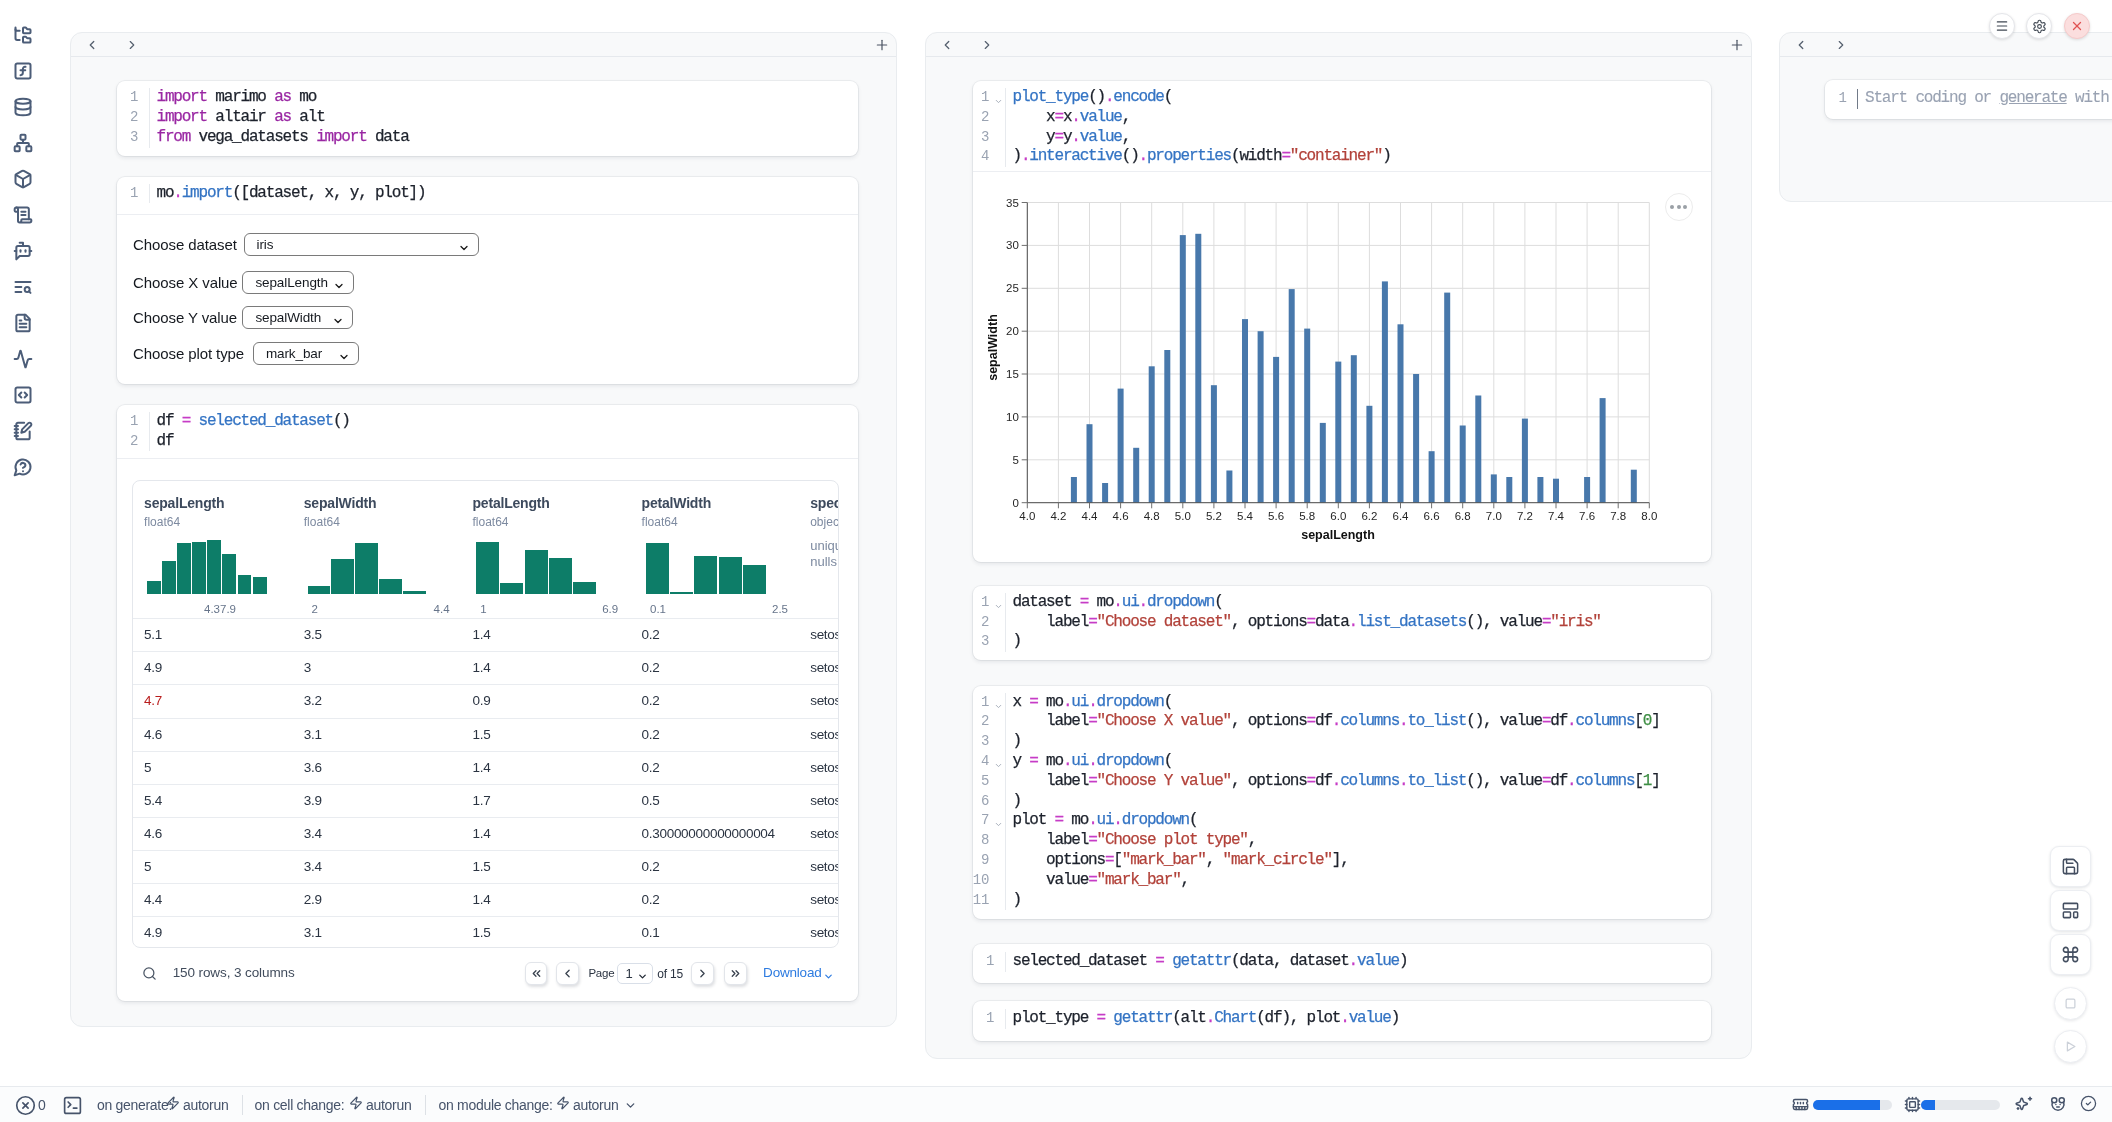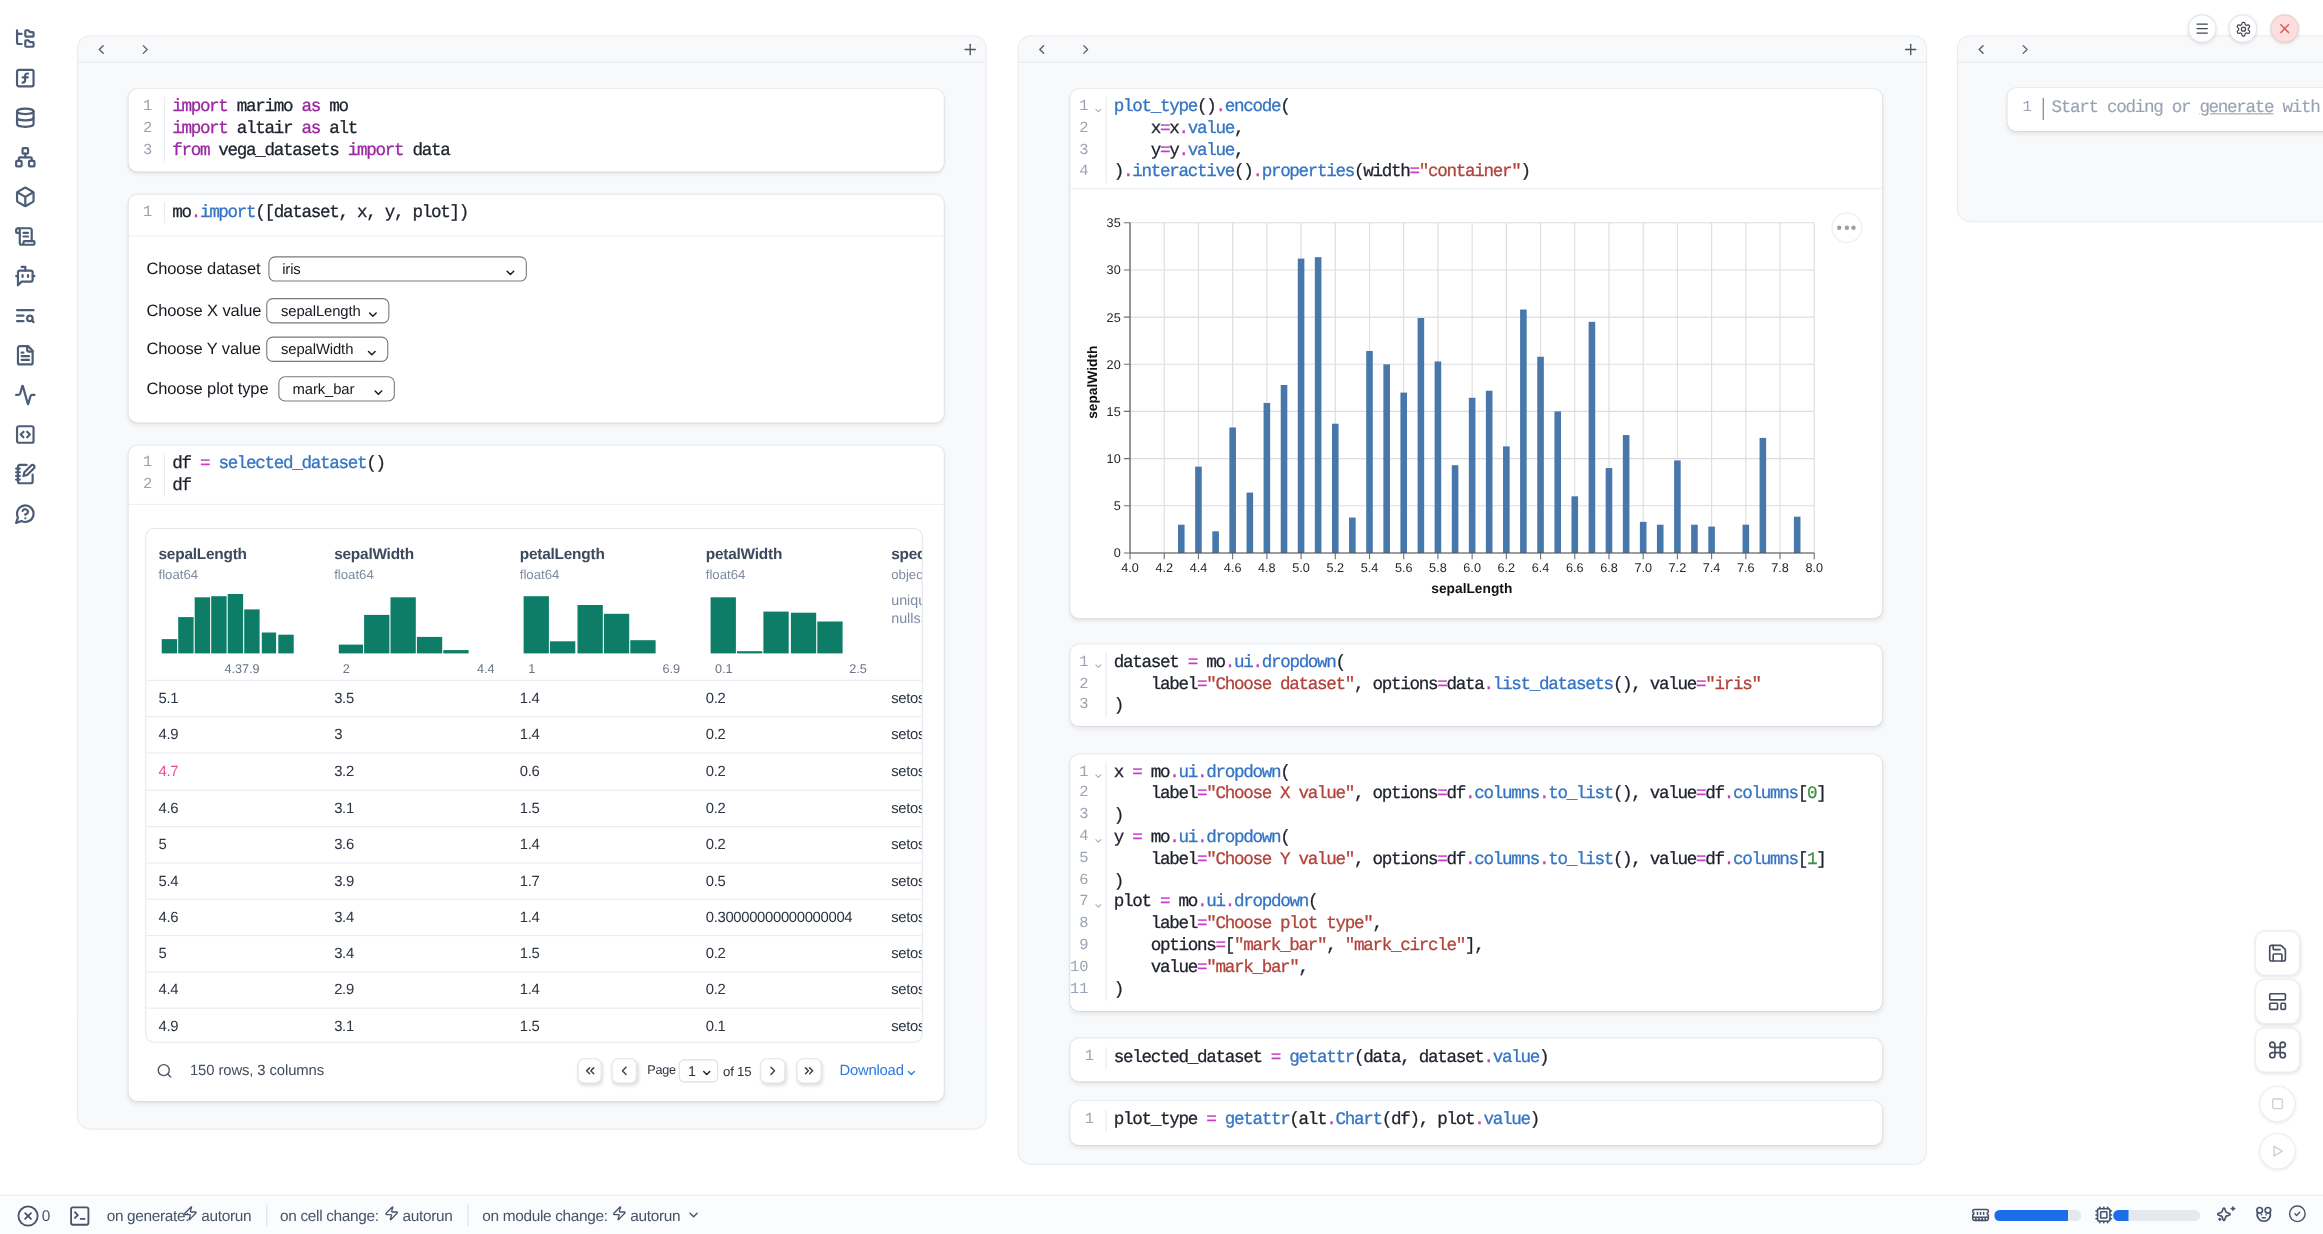--- a/index.html
+++ b/index.html
@@ -207,23 +207,23 @@
           <div class="abs" style="left:677.1px;top:8px;font-size:13.5px;letter-spacing:-0.3px;color:#2b3442;white-space:nowrap">setosa</div>
         </div>
         <div class="abs" style="left:0;top:170.3px;width:100%;height:33.1px;border-top:1px solid #e9ecf0">
           <div class="abs" style="left:11px;top:8px;font-size:13.5px;letter-spacing:-0.3px;color:#2b3442;white-space:nowrap">4.9</div>
           <div class="abs" style="left:170.7px;top:8px;font-size:13.5px;letter-spacing:-0.3px;color:#2b3442;white-space:nowrap">3</div>
           <div class="abs" style="left:339.4px;top:8px;font-size:13.5px;letter-spacing:-0.3px;color:#2b3442;white-space:nowrap">1.4</div>
           <div class="abs" style="left:508.5px;top:8px;font-size:13.5px;letter-spacing:-0.3px;color:#2b3442;white-space:nowrap">0.2</div>
           <div class="abs" style="left:677.1px;top:8px;font-size:13.5px;letter-spacing:-0.3px;color:#2b3442;white-space:nowrap">setosa</div>
         </div>
         <div class="abs" style="left:0;top:203.5px;width:100%;height:33.1px;border-top:1px solid #e9ecf0">
-          <div class="abs" style="left:11px;top:8px;font-size:13.5px;letter-spacing:-0.3px;color:#ec4899;white-space:nowrap">4.7</div>
+          <div class="abs" style="left:11px;top:8px;font-size:13.5px;letter-spacing:-0.3px;color:#b91c1c;white-space:nowrap">4.7</div>
           <div class="abs" style="left:170.7px;top:8px;font-size:13.5px;letter-spacing:-0.3px;color:#2b3442;white-space:nowrap">3.2</div>
-          <div class="abs" style="left:339.4px;top:8px;font-size:13.5px;letter-spacing:-0.3px;color:#2b3442;white-space:nowrap">0.6</div>
+          <div class="abs" style="left:339.4px;top:8px;font-size:13.5px;letter-spacing:-0.3px;color:#2b3442;white-space:nowrap">0.9</div>
           <div class="abs" style="left:508.5px;top:8px;font-size:13.5px;letter-spacing:-0.3px;color:#2b3442;white-space:nowrap">0.2</div>
           <div class="abs" style="left:677.1px;top:8px;font-size:13.5px;letter-spacing:-0.3px;color:#2b3442;white-space:nowrap">setosa</div>
         </div>
         <div class="abs" style="left:0;top:236.6px;width:100%;height:33.1px;border-top:1px solid #e9ecf0">
           <div class="abs" style="left:11px;top:8px;font-size:13.5px;letter-spacing:-0.3px;color:#2b3442;white-space:nowrap">4.6</div>
           <div class="abs" style="left:170.7px;top:8px;font-size:13.5px;letter-spacing:-0.3px;color:#2b3442;white-space:nowrap">3.1</div>
           <div class="abs" style="left:339.4px;top:8px;font-size:13.5px;letter-spacing:-0.3px;color:#2b3442;white-space:nowrap">1.5</div>
           <div class="abs" style="left:508.5px;top:8px;font-size:13.5px;letter-spacing:-0.3px;color:#2b3442;white-space:nowrap">0.2</div>
           <div class="abs" style="left:677.1px;top:8px;font-size:13.5px;letter-spacing:-0.3px;color:#2b3442;white-space:nowrap">setosa</div>
         </div>

